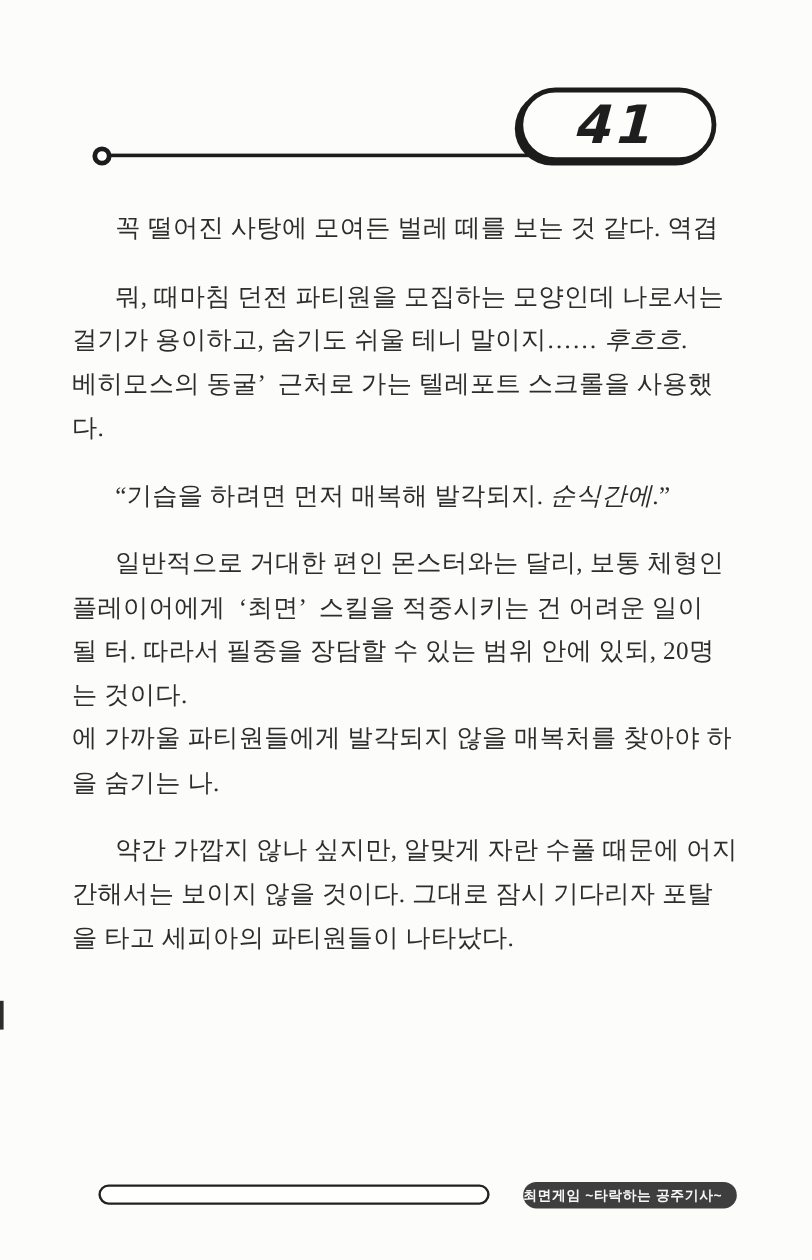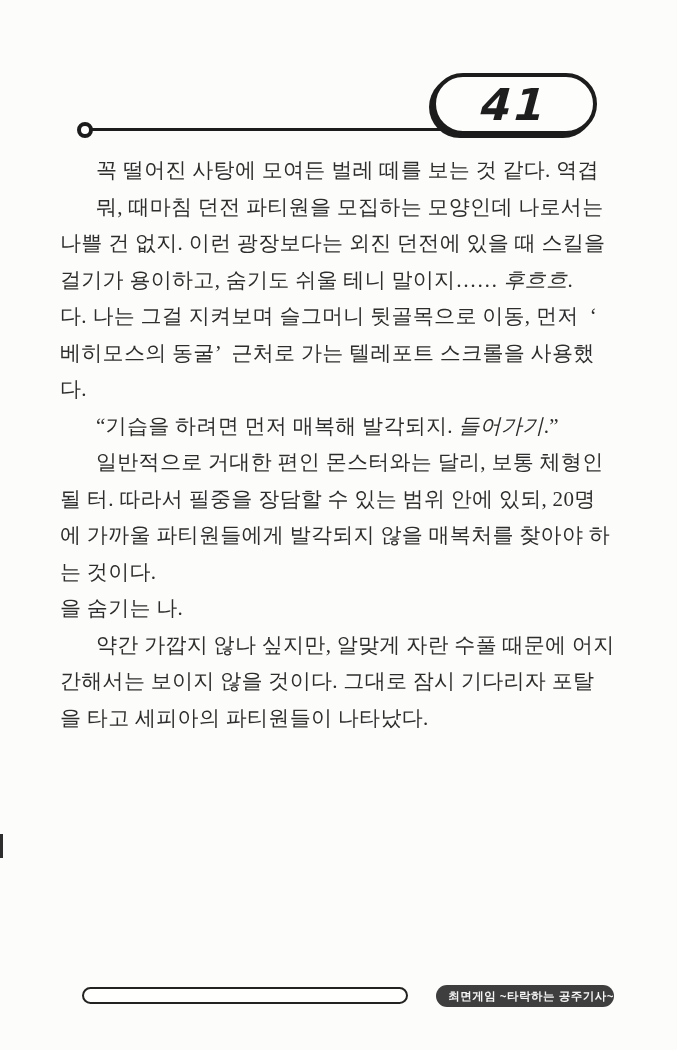--- a/index.html
+++ b/index.html
@@ -41,21 +41,21 @@
   
   .body-text {
     position:absolute; left:60px; top:152px; width:560px;
   }
   .ln {
     white-space:pre;
     font-size:21px;
     line-height:36.5px; height:36.5px;
     letter-spacing:0.3px;
   }
-  .ln.ind { padding-left:36px; }
+  .ln.ind { padding-left:36px;margin-top:20px; }
   .em { font-style:italic; }
 
   
   .scan-artifact {
     position:absolute; left:0; top:834px;
     width:3px; height:24px; background:#2d2d2d;
   }
 
   
   .footer-box {
@@ -65,47 +65,46 @@
     background:#fffffe;
   }
   .series-badge {
     position:absolute; left:436px; top:985px;
     width:178px; height:22px;
     background:#3e3e3e; border-radius:11px;
     color:#f6f6f6;
     font-family:"Liberation Sans", sans-serif;
     font-size:11.5px; font-weight:bold;
     letter-spacing:0.5px;
-    display:flex; align-items:center; justify-content:flex-end;
+    display:flex; align-items:center; justify-content:flex-start;
   }
 </style>
 </head>
 <body>
 
 <div class="page">
 
   <div class="hdr-ring"></div>
   <div class="hdr-rule"></div>
   <div class="page-number-pill">
     <span class="num">41</span>
   </div>
 
   <div class="body-text">
     <div class="ln ind">꼭 떨어진 사탕에 모여든 벌레 떼를 보는 것 같다. 역겹</div>
     <div class="ln ind">뭐, 때마침 던전 파티원을 모집하는 모양인데 나로서는</div>
-    <div class="ln">나쁠 건 없지. 이런 광장보다는 외진 던전에 있을 때 스킬을</div>
     <div class="ln"><span>걸기가 용이하고, 숨기도 쉬울 테니 말이지…… </span><span class="em">후흐흐</span><span>.</span></div>
-    <div class="ln">다. 나는 그걸 지켜보며 슬그머니 뒷골목으로 이동, 먼저  ‘</div>
     <div class="ln">베히모스의 동굴’  근처로 가는 텔레포트 스크롤을 사용했</div>
     <div class="ln">다.</div>
-    <div class="ln ind"><span>“기습을 하려면 먼저 매복해 발각되지. </span><span class="em">들어가기</span><span>.”</span></div>
+    <div class="ln ind"><span>“기습을 하려면 먼저 매복해 발각되지. </span><span class="em">순식간에</span><span>.”</span></div>
     <div class="ln ind">일반적으로 거대한 편인 몬스터와는 달리, 보통 체형인</div>
+    <div class="ln">플레이어에게  ‘최면’  스킬을 적중시키는 건 어려운 일이</div>
     <div class="ln">될 터. 따라서 필중을 장담할 수 있는 범위 안에 있되, 20명</div>
+    <div class="ln">는 것이다.</div>
     <div class="ln">에 가까울 파티원들에게 발각되지 않을 매복처를 찾아야 하</div>
-    <div class="ln">는 것이다.</div>
     <div class="ln">을 숨기는 나.</div>
     <div class="ln ind">약간 가깝지 않나 싶지만, 알맞게 자란 수풀 때문에 어지</div>
     <div class="ln">간해서는 보이지 않을 것이다. 그대로 잠시 기다리자 포탈</div>
     <div class="ln">을 타고 세피아의 파티원들이 나타났다.</div>
   </div>
 
   <div class="scan-artifact"></div>
 
   <div class="footer-box"></div>
   <div class="series-badge">

